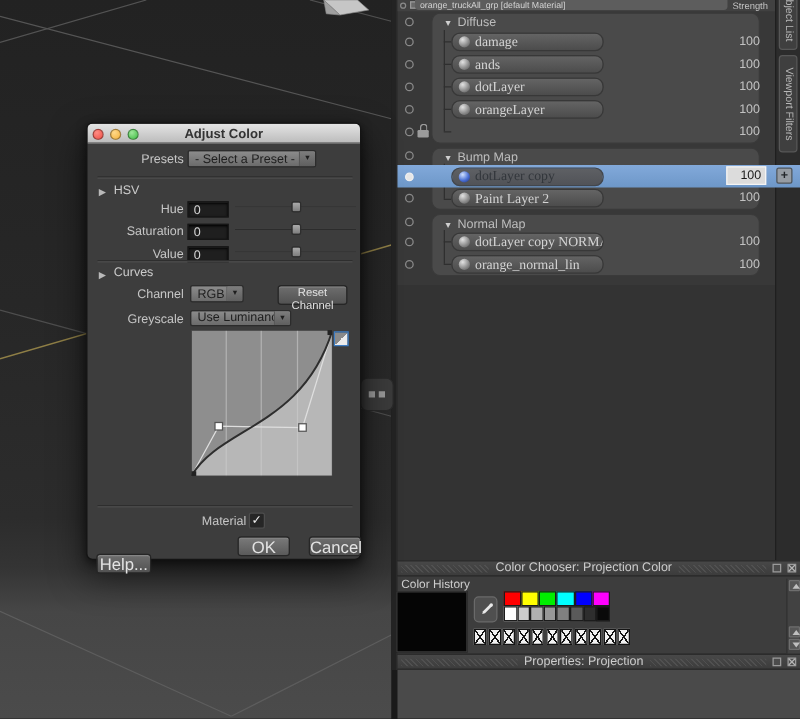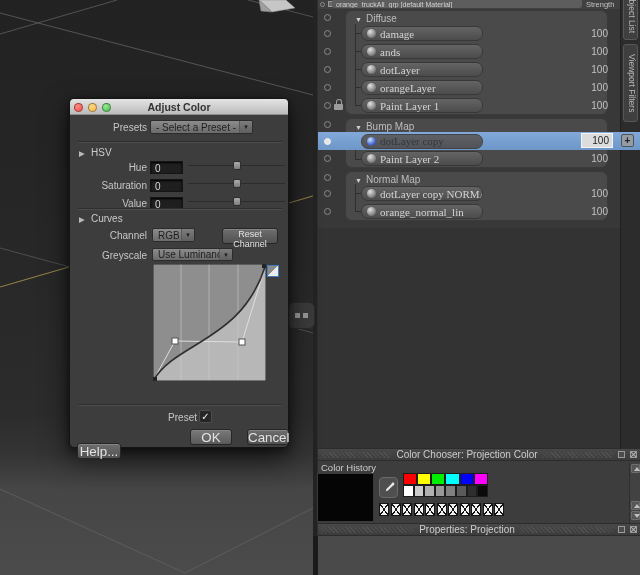--- a/index.html
+++ b/index.html
@@ -223,24 +223,20 @@
   <div class="abs pill" style="top:62px">
       <span class="sphere"></span>
       <span class="pname">dotLayer</span>
     </div>
   <div class="abs strength txt" style="top:64px">100</div>
   <div class="abs pill" style="top:80px">
       <span class="sphere"></span>
       <span class="pname">orangeLayer</span>
     </div>
   <div class="abs strength txt" style="top:82px">100</div>
-  <div class="abs pill" style="top:98px">
-      <span class="sphere"></span>
-      <span class="pname">Paint Layer 1</span>
-    </div>
   <div class="abs strength txt" style="top:100px">100</div>
 
   <div class="abs lgroup" style="top:118px; height:50px">
     <div class="ghead"><span class="tri">▼</span><span>Bump Map</span></div>
   </div>
   <div class="abs tree-v" style="left:355px; top:131px; height:28px"></div>
   <div class="abs tree-h" style="left:355px; top:159px"></div>
   <div class="abs pill" style="top:151px">
       <span class="sphere"></span>
       <span class="pname">Paint Layer 2</span>
@@ -412,21 +408,21 @@
         <rect x="19" y="74" width="6" height="6" fill="#fff" stroke="#555"></rect>
         <rect x="86" y="75" width="6" height="6" fill="#fff" stroke="#555"></rect>
         <rect x="0" y="113" width="4" height="4" fill="#222"></rect>
         <rect x="109" y="0" width="4" height="4" fill="#222"></rect>
         <rect x="0" y="0" width="113" height="117" fill="none" stroke="#2a2a2a"></rect>
       </svg>
     </div>
     <div class="curve-icon"></div>
 
     <div class="sep" style="top:305px"></div>
-    <div class="dlabel" style="left:60px; top:313px">Preset</div>
+    <div class="dlabel" style="left:60px; top:313px">Material</div>
     <div class="checkbox">✓</div>
 
     <button class="dbtn" style="left:7px; top:344px; width:44px">Help...</button>
     <button class="dbtn" style="left:120px; top:330px; width:42px; background:linear-gradient(180deg,#7a7a7a,#5a5a5a)">OK</button>
     <button class="dbtn" style="left:177px; top:330px; width:42px">Cancel</button>
   </div>
 
 </div>
 
 </body></html>

